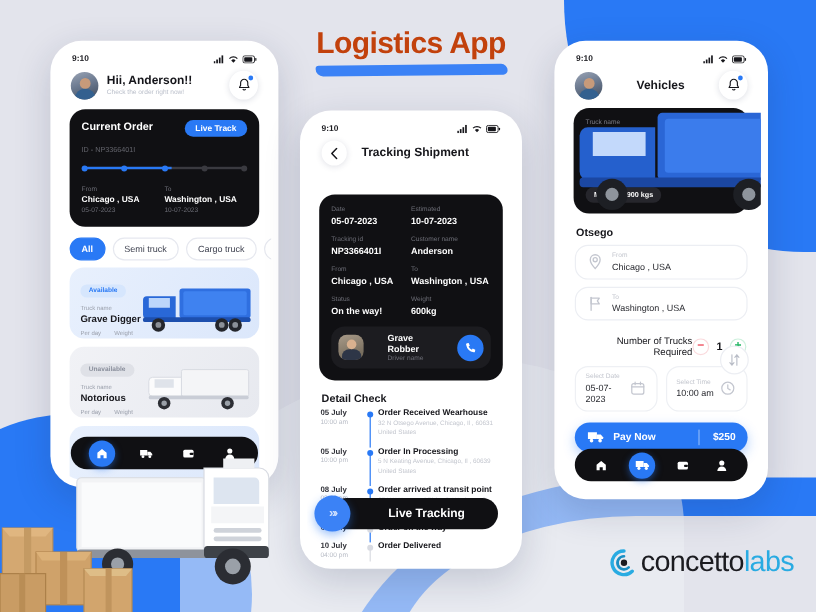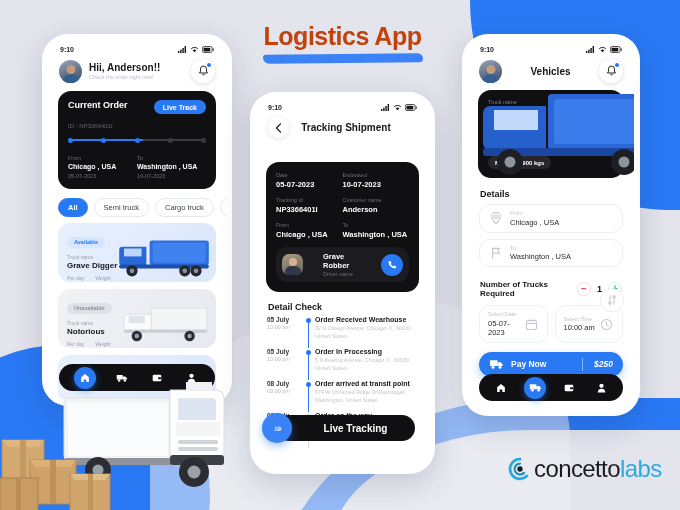--- a/index.html
+++ b/index.html
@@ -232,21 +232,21 @@
   }
   .fld-ic{ width:14px; height:14px; flex:none; color:#c3c6cf; }
   .fld-lbl{ font-size:5.5px; color:#c2c5cd; }
   .fld-val{ font-size:7.5px; color:#2a2b31; margin-top:1.5px; }
   .swap{
     position:absolute; right:10px; top:248px; width:24px; height:24px; border-radius:50%;
     background:#fff; border:1px solid #eceef3; display:flex; align-items:center;
     justify-content:center; color:#b9bdc7; z-index:6;
   }
   .trucks-req{ display:flex; align-items:center; padding:7px 12px 4px; }
-  .tr-label{ font-size:8px; font-weight:bold; color:#17171c; flex:1; }
+  .tr-label{ font-size:8px; font-weight:normal; color:#17171c; flex:1;text-align:right; }
   .step-btn{
     width:14px; height:14px; border-radius:50%; border:1px solid #f0d2d6;
     display:flex; align-items:center; justify-content:center;
     font-size:10px; font-weight:bold; line-height:1; background:#fff;
   }
   .step-btn.minus{ color:#ef4c5c; border-color:#fadadd; }
   .step-btn.plus{ color:#25b765; border-color:#cdf0dd; }
   .step-val{ font-size:9px; font-weight:bold; color:#17171c; width:17px; text-align:center; }
   .dt-row{ display:flex; gap:7px; padding:3px 11px 0; }
   .dt-box{
@@ -254,21 +254,21 @@
     display:flex; align-items:center; background:#fff;
   }
   .dt-txt{ flex:1; }
   .pay-btn{
     margin:9px 11px 0; height:25px; background:#2979f5; border-radius:13px;
     display:flex; align-items:center; padding:0 10px; color:#fff;
     box-shadow:0 4px 10px rgba(41,121,245,.35);
   }
   .pay-label{ font-size:8.5px; font-weight:bold; margin-left:7px; }
   .pay-div{ margin-left:auto; width:1px; height:13px; background:rgba(255,255,255,.45); }
-  .pay-price{ font-size:8.5px; font-weight:bold; margin-left:11px;font-style:italic; }
+  .pay-price{ font-size:8.5px; font-weight:bold; margin-left:11px; }
 
   
   .hero-truck{ position:absolute; left:58px; top:352px; width:200px; height:160px; z-index:26; }
   .boxes{ position:absolute; left:0; top:418px; width:120px; height:95px; z-index:27; }
 
   
   .logo{ position:absolute; left:508px; top:455px; display:flex; align-items:center; gap:2px; z-index:30; }
   .logo-mark{ width:24px; height:24px; flex:none; }
   .logo-text{ font-size:24px; font-weight:normal; letter-spacing:-.6px; }
   .logo-text .dark{ color:#1b1b20; }
@@ -510,20 +510,30 @@
         </div>
       </div>
       <div class="sc-grid sc-row">
         <div class="sc-col">
           <div class="sc-lbl">From</div>
           <div class="sc-val">Chicago , USA</div>
         </div>
         <div class="sc-col">
           <div class="sc-lbl">To</div>
           <div class="sc-val">Washington , USA</div>
+        </div>
+      </div>
+      <div class="sc-grid sc-row">
+        <div class="sc-col">
+          <div class="sc-lbl">Status</div>
+          <div class="sc-val">On the way!</div>
+        </div>
+        <div class="sc-col">
+          <div class="sc-lbl">Weight</div>
+          <div class="sc-val">600kg</div>
         </div>
       </div>
       <div class="driver">
         <div class="driver-pic"></div>
         <div>
           <div class="driver-name">Grave Robber</div>
           <div class="driver-sub">Driver name</div>
         </div>
         <div class="call-btn">
           <svg width="10" height="10" viewBox="0 0 14 14">
@@ -672,21 +682,21 @@
         <rect x="9" y="68" width="197" height="8" rx="3" fill="#1b47a2"></rect>
         <circle cx="36" cy="82" r="13" fill="#1d1f24"></circle>
           <circle cx="36" cy="82" r="5.5" fill="#8e949c"></circle>
         <circle cx="150" cy="82" r="13" fill="#1d1f24"></circle>
           <circle cx="150" cy="82" r="5.5" fill="#8e949c"></circle>
         <circle cx="178" cy="82" r="13" fill="#1d1f24"></circle>
           <circle cx="178" cy="82" r="5.5" fill="#8e949c"></circle>
       </svg>
     </div>
 
-    <div class="det-title">Details</div>
+    <div class="det-title">Otsego</div>
 
     <div class="field">
       <span class="fld-ic">
         <svg width="14" height="14" viewBox="0 0 14 14">
             <path d="M7 1.3c-2.3 0-4.1 1.8-4.1 4.1 0 3 4.1 7.3 4.1 7.3s4.1-4.3 4.1-7.3c0-2.3-1.8-4.1-4.1-4.1z" fill="none" stroke="currentColor" stroke-width="1.1"></path>
             <circle cx="7" cy="5.4" r="1.7" fill="none" stroke="currentColor" stroke-width="1.1"></circle>
           </svg>
       </span>
       <div>
         <div class="fld-lbl">From</div>

